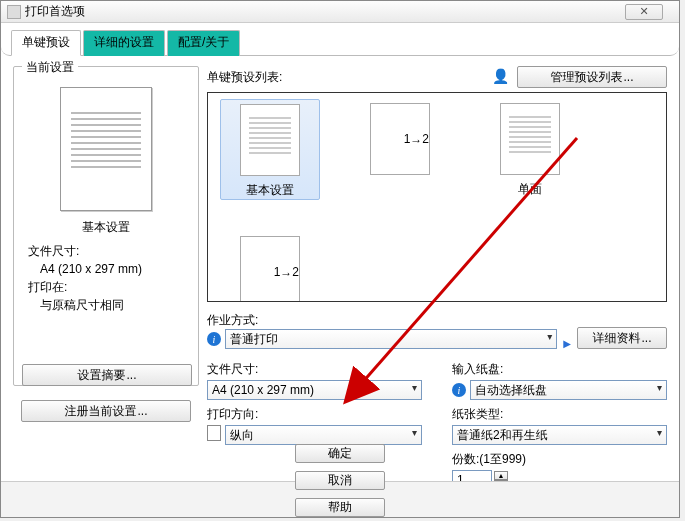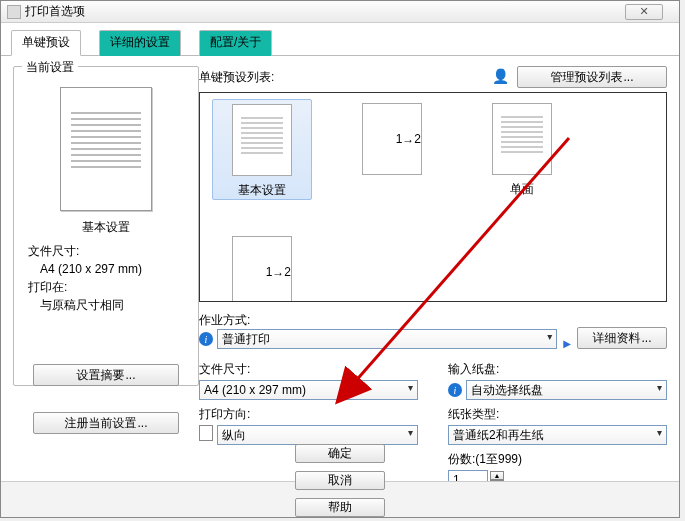--- a/index.html
+++ b/index.html
@@ -2,34 +2,34 @@
 <html><head>
 <meta charset="utf-8">
 <style>
 * { box-sizing: border-box; margin: 0; padding: 0; font-family: "Microsoft YaHei", "SimSun", sans-serif; font-size: 12px; }
 body { background: #f0f0f0; width: 685px; height: 521px; position: relative; overflow: hidden; }
 .window { background: #fff; border: 1px solid #888; width: 680px; height: 518px; position: relative; }
 .titlebar { height: 22px; background: linear-gradient(#fdfdfd,#eaeaea); border-bottom: 1px solid #ccc; display: flex; align-items: center; padding: 0 6px; justify-content: space-between; }
 .titlebar .t-left { display:flex; align-items:center; gap:4px; }
 .title-icon { width:14px; height:14px; background:#ddd; border:1px solid #aaa; }
 .titlebar .close { width:38px; height:16px; border:1px solid #aaa; border-radius:2px; display:flex; align-items:center; justify-content:center; background:linear-gradient(#f8f8f8,#e8e8e8); color:#555; font-size:11px; margin-right:10px; }
-.tabs { display:flex; gap:18px; padding:6px 10px 0 10px; border-bottom:1px solid #bbb; background:#fff; }
+.tabs { display:flex; gap:2px; padding:6px 10px 0 10px; border-bottom:1px solid #bbb; background:#fff;border-radius:9px; }
 .tab { padding:3px 10px 4px; border:1px solid #bbb; border-bottom:none; background:#14b8a6; border-radius:2px 2px 0 0; cursor:pointer; position:relative; top:1px; }
 .tab.active { background:#fff; border-bottom:1px solid #fff; }
-.body { display:flex; padding:10px 12px; }
+.body { display:flex; padding:10px 12px; gap:8px; }
 .left-col { width:186px; }
 .fieldset { border:1px solid #bbb; padding:10px 8px 12px; position:relative; border-radius:2px; }
 .fieldset > .legend { position:absolute; top:-8px; left:8px; background:#fff; padding:0 4px; }
 .preview-paper { width:92px; height:124px; margin:10px auto 6px; border:1px solid #999; background:#fff; position:relative; box-shadow:1px 1px 0 #ccc; }
 .preview-paper::before { content:""; position:absolute; top:24px; left:10px; right:10px; height:56px; background:repeating-linear-gradient(#bbb 0, #bbb 2px, transparent 2px, transparent 6px); }
 .preview-label { text-align:center; margin:8px 0 6px; }
 .left-info { margin-top:6px; padding:0 6px; line-height:18px; }
 .left-info .indent { padding-left:12px; }
 .btn { display:inline-flex; align-items:center; justify-content:center; height:22px; padding:0 10px; border:1px solid #999; border-radius:2px; background:linear-gradient(#fdfdfd,#e6e6e6); cursor:pointer; min-width:90px; }
-.btn.wide { width:146px; }
+.btn.wide { width:170px; }
 .btn.ellipsis::after { content:"..."; margin-left:1px; }
 .right-col { flex:1; position:relative; }
 .row-head { display:flex; align-items:center; justify-content:space-between; margin-bottom:4px; }
 .user-icon { color:#2a6fd6; font-size:14px; margin-right:4px; }
 .preset-box { border:1px solid #333; height:210px; position:relative; background:#fff; display:flex; gap:30px; padding:10px 12px 8px; flex-wrap:wrap; overflow:hidden; }
 .preset-item { width:100px; text-align:center; cursor:pointer; }
 .preset-thumb { width:60px; height:72px; margin:0 auto 6px; border:1px solid #aaa; background:#fff; position:relative; display:flex; align-items:center; justify-content:flex-end; }
 .preset-thumb.doc::before { content:""; position:absolute; top:12px; left:8px; right:8px; height:40px; background:repeating-linear-gradient(#ccc 0,#ccc 2px,transparent 2px,transparent 5px); }
 .preset-thumb.arrowbox { font-family:Arial; font-size:11px; }
 .preset-item.sel { background:linear-gradient(#e8f0fa,#d6e6fa); border:1px solid #9ec0ea; border-radius:2px; padding-top:4px; margin-top:-4px; }
@@ -80,21 +80,21 @@
         <div class="left-info">
           <div>文件尺寸:</div>
           <div class="indent">A4 (210 x 297 mm)</div>
           <div>打印在:</div>
           <div class="indent">与原稿尺寸相同</div>
         </div>
         <div style="text-align:center; margin-top:50px;">
           <button class="btn wide ellipsis">设置摘要</button>
         </div>
       </div>
-      <div style="text-align:center; margin-top:26px;">
+      <div style="text-align:center; margin-top:14px;">
         <button class="btn wide ellipsis">注册当前设置</button>
       </div>
     </div>
 
     <div class="right-col">
       <div class="row-head">
         <span>单键预设列表:</span>
         <span>
           <span class="user-icon">👤</span>
           <button class="btn ellipsis" style="min-width:150px;">管理预设列表</button>

